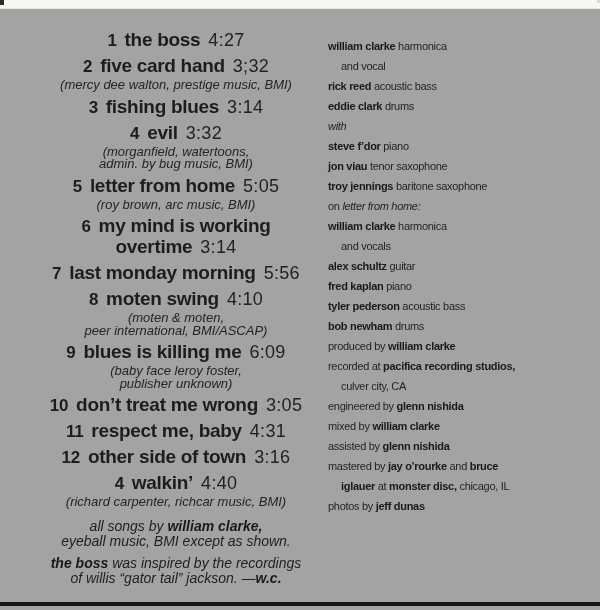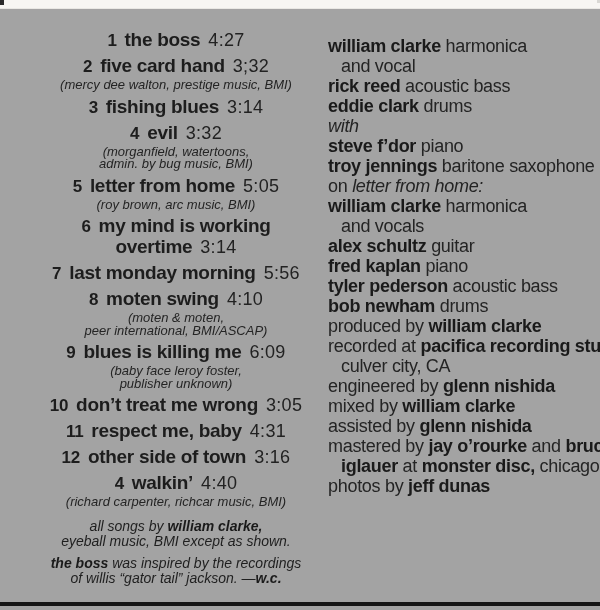--- a/index.html
+++ b/index.html
@@ -46,21 +46,21 @@
     white-space:nowrap;color:#1f1f1f;
   }
   .footer-gap{margin-top:7px;}
 
   
   .credits{
     position:absolute;left:328px;top:36px;width:266px;
     text-align:left;
   }
   .credit-line{
-    font-size:18px;line-height:20px;letter-spacing:-0.3px;
+    font-size:11px;line-height:20px;letter-spacing:-0.3px;
     white-space:nowrap;color:#242424;
   }
   .credit-line.indent{padding-left:13px;}
 
   .s-r{font-weight:400;font-style:normal;}
   .s-b{font-weight:700;font-style:normal;color:#1a1a1a;}
   .s-i{font-style:italic;font-weight:400;}
   .s-bi{font-weight:700;font-style:italic;color:#1a1a1a;}
 </style>
 </head>
@@ -104,20 +104,21 @@
       </div>
     </div>
 
   <div class="credits">
       <div class="credit-line"><span class="s-b">william clarke</span><span class="s-r"> harmonica</span></div>
       <div class="credit-line indent"><span class="s-r">and vocal</span></div>
       <div class="credit-line"><span class="s-b">rick reed</span><span class="s-r"> acoustic bass</span></div>
       <div class="credit-line"><span class="s-b">eddie clark</span><span class="s-r"> drums</span></div>
       <div class="credit-line"><span class="s-i">with</span></div>
       <div class="credit-line"><span class="s-b">steve f’dor</span><span class="s-r"> piano</span></div>
+      <div class="credit-line"><span class="s-b">jon viau</span><span class="s-r"> tenor saxophone</span></div>
       <div class="credit-line"><span class="s-b">troy jennings</span><span class="s-r"> baritone saxophone</span></div>
       <div class="credit-line"><span class="s-r">on </span><span class="s-i">letter from home:</span></div>
       <div class="credit-line"><span class="s-b">william clarke</span><span class="s-r"> harmonica</span></div>
       <div class="credit-line indent"><span class="s-r">and vocals</span></div>
       <div class="credit-line"><span class="s-b">alex schultz</span><span class="s-r"> guitar</span></div>
       <div class="credit-line"><span class="s-b">fred kaplan</span><span class="s-r"> piano</span></div>
       <div class="credit-line"><span class="s-b">tyler pederson</span><span class="s-r"> acoustic bass</span></div>
       <div class="credit-line"><span class="s-b">bob newham</span><span class="s-r"> drums</span></div>
       <div class="credit-line"><span class="s-r">produced by </span><span class="s-b">william clarke</span></div>
       <div class="credit-line"><span class="s-r">recorded at </span><span class="s-b">pacifica recording studios,</span></div>

